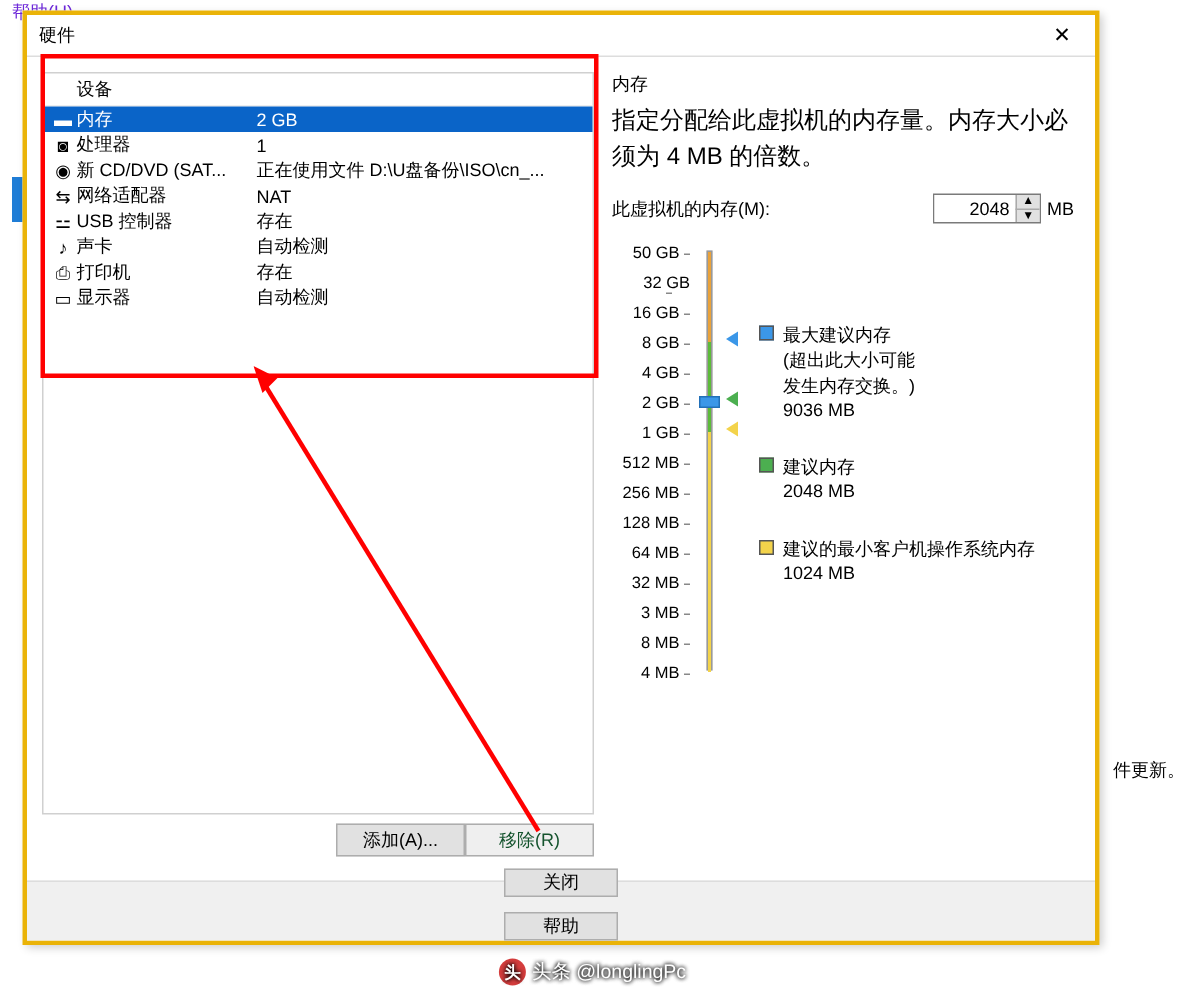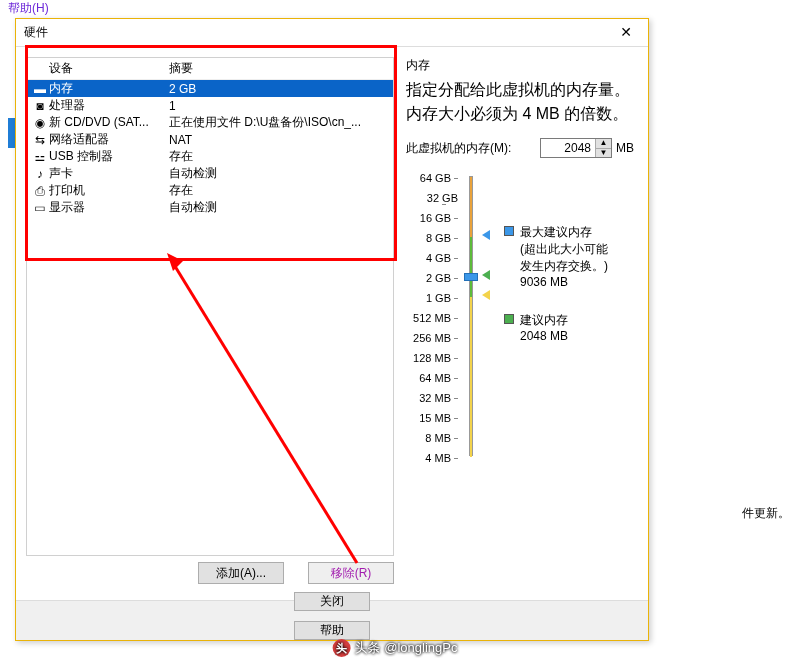--- a/index.html
+++ b/index.html
@@ -12,24 +12,24 @@
     width: 790px;
     height: 661px;
     overflow: hidden;
     position: relative;
   }
   .bg-text { position:absolute; top:0; left:8px; color:#6d28d9; font-size:12px;}
   .bg-blue { position:absolute; top:118px; left:8px; width:12px; height:30px; background:#1f7dd6; }
   .bg-side { position:absolute; right:0; top:505px; color:#000; font-size:12px; }
   .dialog {
     position: absolute;
-    left: 15px; top: 18px;
-    width: 634px; height: 623px;
+    left: 15px; top: 7px;
+    width: 718px; height: 623px;
     background: #fff;
-    border: 1px solid #eab308;
+    border: 3px solid #eab308;
     box-shadow: 2px 2px 6px rgba(0,0,0,0.2);
     display: flex;
     flex-direction: column;
   }
   .title-bar {
     display: flex; align-items: center;
     height: 28px;
     padding: 0 4px 0 8px;
     border-bottom: 1px solid #ddd;
     font-size: 12px;
@@ -67,27 +67,27 @@
   }
   .dev-header {
     font-size:12px; color:#000;
     border-bottom:1px solid #eee;
     height:22px;
   }
   .col-icon { width:18px; display:flex; align-items:center; justify-content:center; }
   .col-dev { width:120px; overflow:hidden; white-space:nowrap; text-overflow:ellipsis;}
   .col-sum { flex:1; overflow:hidden; white-space:nowrap; text-overflow:ellipsis;}
   .dev-row.selected { background:#0a64c8; color:#fff; }
-  .btn-row { display:flex; gap:24px; justify-content:flex-end; padding:6px 0; }
+  .btn-row { display:flex; gap:0; justify-content:flex-end; padding:6px 0; }
   .btn {
     min-width:86px; height:22px; border:1px solid #adadad;
     background:#e1e1e1; font-size:12px; cursor:pointer;
     display:flex; align-items:center; justify-content:center;
   }
-  .btn.disabled { color:#a21caf; background:#efefef; cursor:default; }
+  .btn.disabled { color:#14532d; background:#efefef; cursor:default; }
   .right-col {
     flex:1; display:flex; flex-direction:column;
     padding: 0 4px;
   }
   .group-label { font-size:12px; margin-bottom:4px; }
   .desc { font-size:16px; margin-bottom:12px; line-height:1.5; }
   .mem-input-row { display:flex; align-items:center; gap:4px; margin-bottom:14px;}
   .mem-input-row label { flex:1; }
   .spinner {
     display:flex; border:1px solid #7a7a7a; height:20px;
@@ -163,21 +163,20 @@
     <span class="close">✕</span>
   </div>
 
   <div class="content">
 
     <div class="left-col">
       <div class="device-panel">
         <div class="dev-header">
           <div class="col-icon"></div>
           <div class="col-dev">设备</div>
-          <div class="col-sum">摘要</div>
         </div>
         <div id="dev-rows">
             <div class="dev-row selected">
               <div class="col-icon">▬</div>
               <div class="col-dev">内存</div>
               <div class="col-sum">2 GB</div>
             </div>
             <div class="dev-row">
               <div class="col-icon">◙</div>
               <div class="col-dev">处理器</div>
@@ -238,21 +237,21 @@
             <div>▲</div>
             <div>▼</div>
           </div>
         </div>
         <span>MB</span>
       </div>
 
       <div class="slider-area">
         <div class="ticks" id="ticks">
             <div class="tick-row" style="top: 0px;">
-              <span>64 GB</span>
+              <span>50 GB</span>
               <span class="dash"></span>
             </div>
             <div class="tick-row" style="top: 20px; flex-direction: column;">
               <span>32 GB</span>
               <span class="dash"></span>
             </div>
             <div class="tick-row" style="top: 40px;">
               <span>16 GB</span>
               <span class="dash"></span>
             </div>
@@ -286,21 +285,21 @@
             </div>
             <div class="tick-row" style="top: 200px;">
               <span>64 MB</span>
               <span class="dash"></span>
             </div>
             <div class="tick-row" style="top: 220px;">
               <span>32 MB</span>
               <span class="dash"></span>
             </div>
             <div class="tick-row" style="top: 240px;">
-              <span>15 MB</span>
+              <span>3 MB</span>
               <span class="dash"></span>
             </div>
             <div class="tick-row" style="top: 260px;">
               <span>8 MB</span>
               <span class="dash"></span>
             </div>
             <div class="tick-row" style="top: 280px;">
               <span>4 MB</span>
               <span class="dash"></span>
             </div>
@@ -328,20 +327,27 @@
               <div>9036 MB</div>
             </div>
           </div>
           <div class="legend-item" style="top:140px;text-align:center;">
             <div class="legend-sq" style="background:#4caf50;"></div>
             <div>
               <div>建议内存</div>
               <div>2048 MB</div>
             </div>
           </div>
+          <div class="legend-item" style="top:195px;">
+            <div class="legend-sq" style="background:#f3d34b;"></div>
+            <div>
+              <div>建议的最小客户机操作系统内存</div>
+              <div>1024 MB</div>
+            </div>
+          </div>
         </div>
       </div>
     </div>
   </div>
 
   <div class="footer">
     <div class="btn">关闭</div>
     <div class="btn">帮助</div>
   </div>
 </div>

